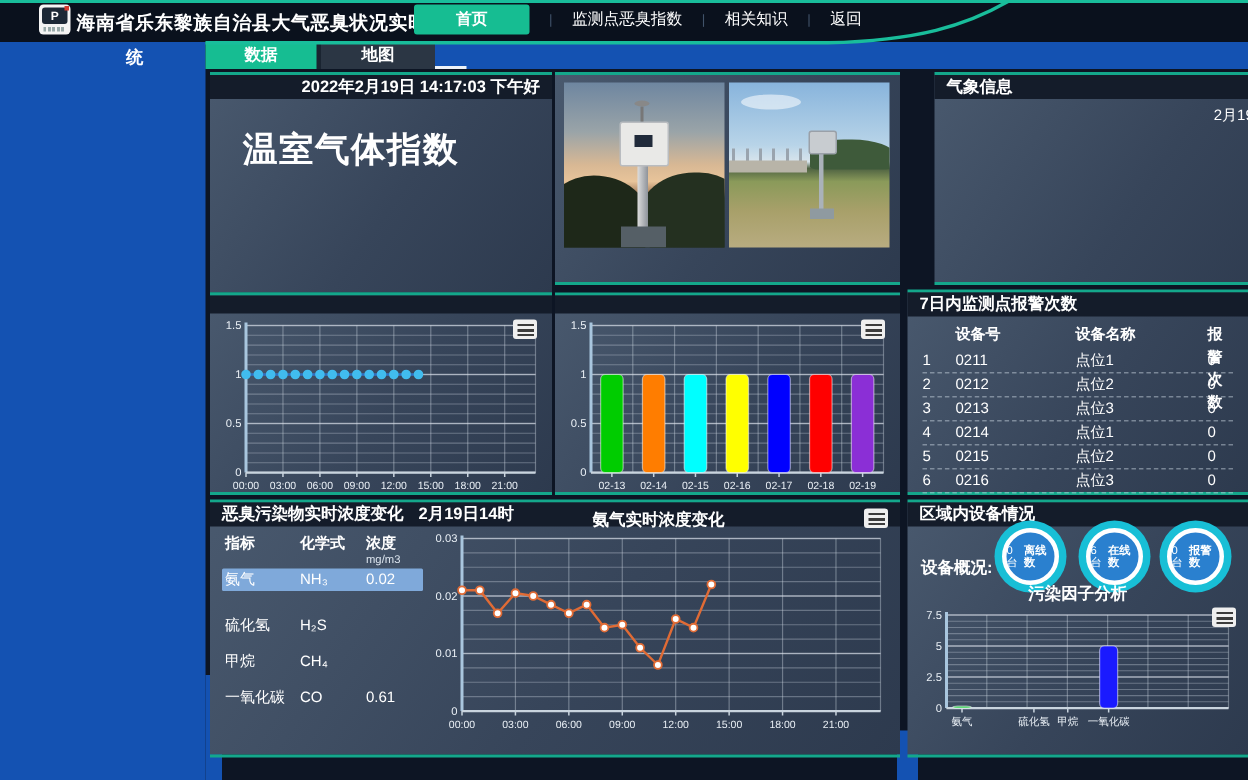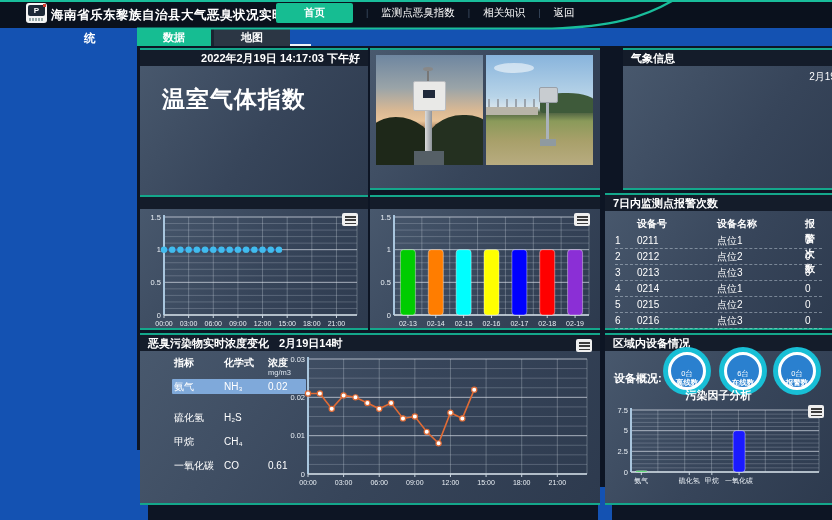--- a/index.html
+++ b/index.html
@@ -58,40 +58,40 @@
   .photo{position:relative;width:107px;height:110px;overflow:hidden;}
   .photo .abs{position:absolute;}
 
   
   .atable{padding:5px 10px 0 10px;font-size:10px;}
   .arow{display:flex;height:15px;line-height:15px;border-bottom:1px dashed rgba(220,230,240,.42);}
   .arow.head{font-weight:bold;border-bottom:none;height:17px;}
   .c-idx{width:22px;} .c-id{width:64px;} .c-name{width:88px;margin-left:16px;} .c-cnt{flex:1;}
 
   
-  .ptable{position:absolute;left:8px;top:20px;width:134px;font-size:10px;margin-left:24px;}
+  .ptable{position:absolute;left:8px;top:20px;width:134px;font-size:10px;}
   .prow{display:flex;height:15px;line-height:15px;}
   .pc1{width:50px;padding-left:2px;} .pc2{width:44px;} .pc3{width:36px;}
   .ptable .headrow{font-weight:bold;}
   .punit{font-size:7.5px;color:#dbe4ee;margin:-2px 0 2px 96px;}
   .prow.sel{background:#7fa9da;border-radius:1px;}
   .gap8{margin-top:9px;} .gap16{margin-top:16px;}
 
   
   .chartbox{position:absolute;}
   .ctitle{position:absolute;text-align:center;font-size:11px;font-weight:bold;}
   .hamb{position:absolute;width:16px;height:13px;background:#efefef;border-radius:2px;cursor:pointer;z-index:2;}
   .hamb::before{content:"";position:absolute;left:2.5px;right:2.5px;top:2.8px;height:8px;
         background:repeating-linear-gradient(to bottom,#3c3c3c 0 1.6px,transparent 1.6px 3.4px);}
 
   
   .ov-label{position:absolute;left:9px;top:20px;font-size:11px;font-weight:bold;text-align:right;}
   .stat-circle{position:absolute;top:1px;width:38px;height:38px;box-sizing:border-box;border-radius:50%;
         background:#2a80cf;border:3px solid #fff;box-shadow:0 0 0 5px #18bfd6;
-        display:flex;flex-direction:column;align-items:center;justify-content:flex-end;gap:1px;}
+        display:flex;flex-direction:row;align-items:center;justify-content:space-between;gap:1px;}
   .stat-count{font-size:7.5px;line-height:8px;}
   .stat-label{font-size:7.5px;line-height:8px;font-weight:bold;}
   .analysis-title{position:absolute;left:0;right:0;top:53px;text-align:center;font-size:11px;font-weight:bold;}
 </style>
 </head>
 <body>
 
 <div id="app">
 
   <div class="navbar"></div>
@@ -376,20 +376,21 @@
         <span class="pc1">甲烷</span>
         <span class="pc2">CH₄</span>
         <span class="pc3"></span>
       </div>
       <div class="prow gap8">
         <span class="pc1">一氧化碳</span>
         <span class="pc2">CO</span>
         <span class="pc3">0.61</span>
       </div>
     </div>
+    <div class="ctitle" style="left:142px;top:4px;width:314px;">氨气实时浓度变化</div>
     <div class="hamb" style="right:8px;top:4px;"></div>
     <div class="chartbox" style="left:142px;top:17px;width:314px;height:135px;"><svg width="314" height="135" viewBox="0 0 314 135" font-family="Liberation Sans,sans-serif">
           <line x1="26" y1="122" x2="305" y2="122" stroke="rgba(205,215,225,0.35)" stroke-width="0.7"></line>
           <line x1="26" y1="112.41666666666667" x2="305" y2="112.41666666666667" stroke="rgba(205,215,225,0.35)" stroke-width="0.7"></line>
           <line x1="26" y1="102.83333333333333" x2="305" y2="102.83333333333333" stroke="rgba(205,215,225,0.35)" stroke-width="0.7"></line>
           <line x1="26" y1="93.25" x2="305" y2="93.25" stroke="rgba(205,215,225,0.35)" stroke-width="0.7"></line>
           <line x1="26" y1="83.66666666666666" x2="305" y2="83.66666666666666" stroke="rgba(205,215,225,0.35)" stroke-width="0.7"></line>
           <line x1="26" y1="74.08333333333333" x2="305" y2="74.08333333333333" stroke="rgba(205,215,225,0.35)" stroke-width="0.7"></line>
           <line x1="26" y1="64.49999999999999" x2="305" y2="64.49999999999999" stroke="rgba(205,215,225,0.35)" stroke-width="0.7"></line>
           <line x1="26" y1="54.91666666666666" x2="305" y2="54.91666666666666" stroke="rgba(205,215,225,0.35)" stroke-width="0.7"></line>

